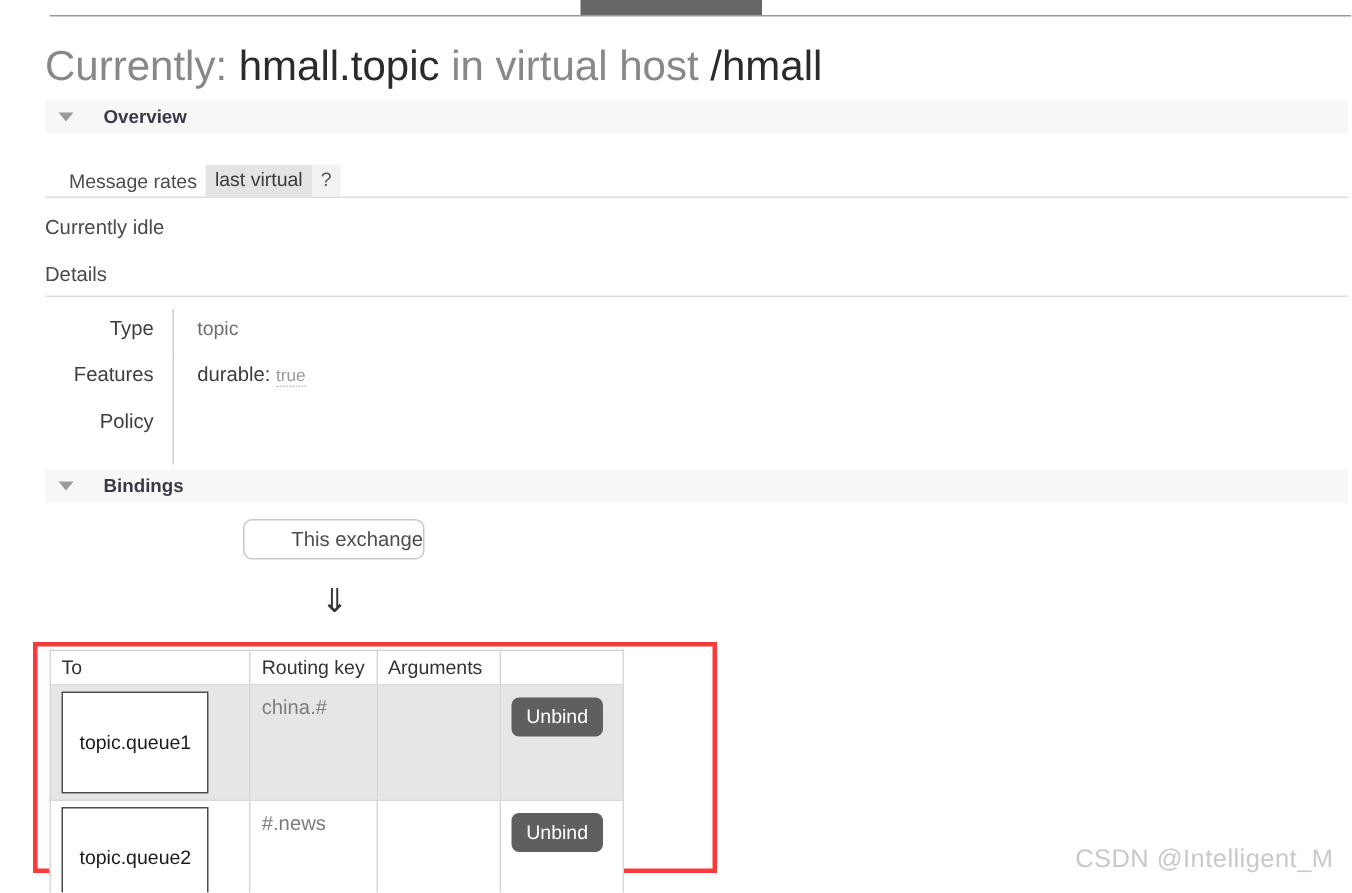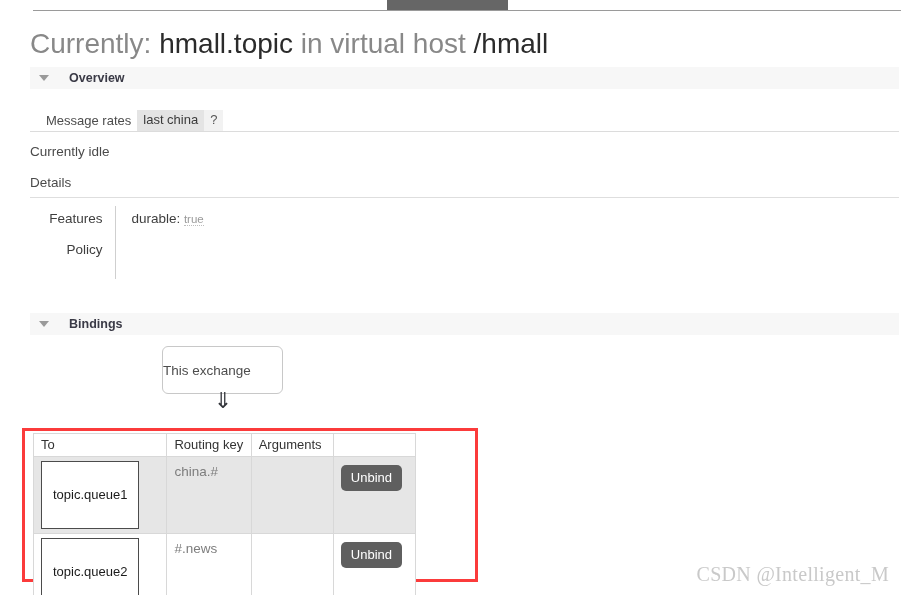--- a/index.html
+++ b/index.html
@@ -153,27 +153,27 @@
     color: #9a9a9a;
     font-size: 11.5px;
     border-bottom: 1px dotted #bdbdbd;
   }
   .dt-val.tall { height: 42px; }
 
   
   #this-exchange {
     position: absolute;
     left: 162px; top: 346px;
-    width: 121px; height: 48px;
+    width: 121px; height: 27px;
     border: 1px solid #c8c8c8;
     border-radius: 6px;
     background: #ffffff;
     display: flex;
     align-items: center;
-    justify-content: flex-start;
+    justify-content: flex-end;
     font-size: 13.5px;
     color: #4d4d4d;
   }
   #down-arrow {
     position: absolute;
     left: 205px; top: 389px;
     width: 36px;
     text-align: center;
     font-size: 22px;
     line-height: 24px;
@@ -245,25 +245,24 @@
     line-height: 14px;
     cursor: pointer;
     margin-top: 4px;
   }
   .cell-act { text-align: left; }
 
   
   #watermark {
     position: absolute;
     right: 12px; top: 563px;
-    font-size: 20px;
+    font-size: 17px;
     color: #c9c9c9;
     white-space: nowrap;
     letter-spacing: 0.3px;
-    font-family: Liberation Serif, serif;
   }
 </style>
 </head>
 <body>
 
 <div id="page">
 
   <div id="top-strip">
     <div id="top-tab"></div>
   </div>
@@ -273,32 +272,36 @@
     <span>Currently: </span><span class="strong">hmall.topic</span><span> in virtual host </span><span class="strong">/hmall</span>
   </div>
 
   <div class="section-bar" id="overview-bar">
     <span class="tri"></span>
     <span>Overview</span>
   </div>
 
   <div id="msgrates-row">
     <span id="msgrates-label">Message rates</span>
-    <span class="rate-tab">last china</span>
+    <span class="rate-tab">last virtual</span>
     <span class="rate-tab dim">?</span>
   </div>
 
   <div id="idle-row">Currently idle</div>
 
   <div id="details-row">Details</div>
   <div id="details-rule"></div>
 
   <div id="details-table">
     <table>
       <tbody>
+        <tr>
+          <td class="dt-key">Type</td>
+          <td class="dt-val">topic</td>
+        </tr>
         <tr>
           <td class="dt-key">Features</td>
           <td class="dt-val">
             <span class="feat-key">durable:</span>
             <span class="feat-val">true</span>
           </td>
         </tr>
         <tr>
           <td class="dt-key">Policy</td>
           <td class="dt-val tall"></td>

